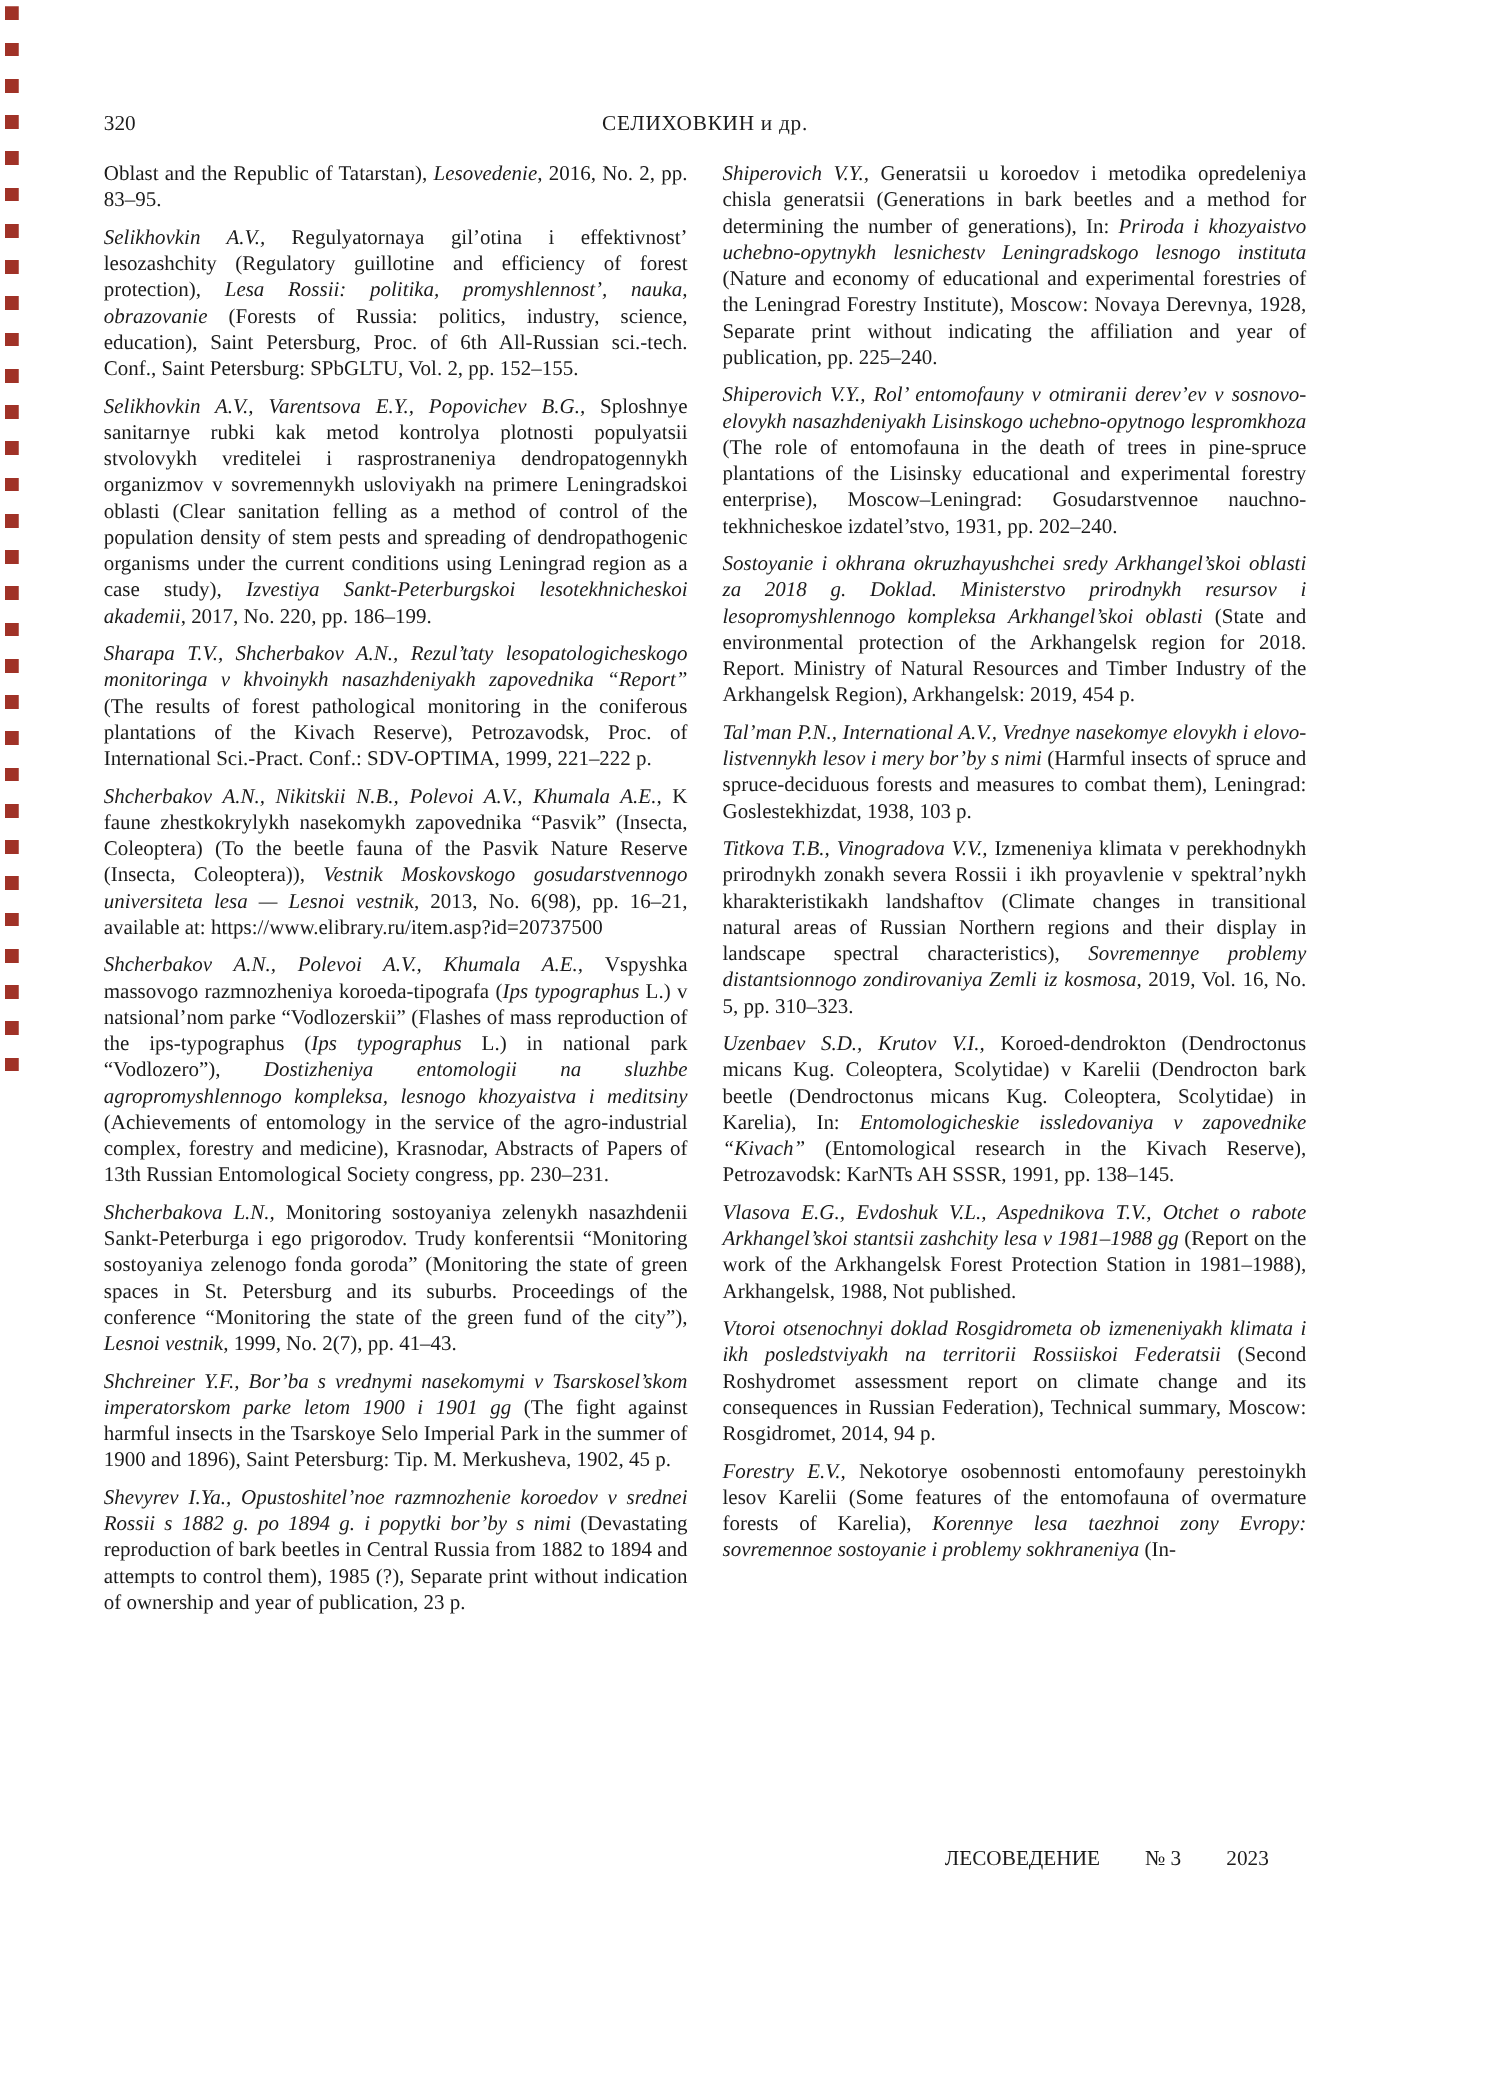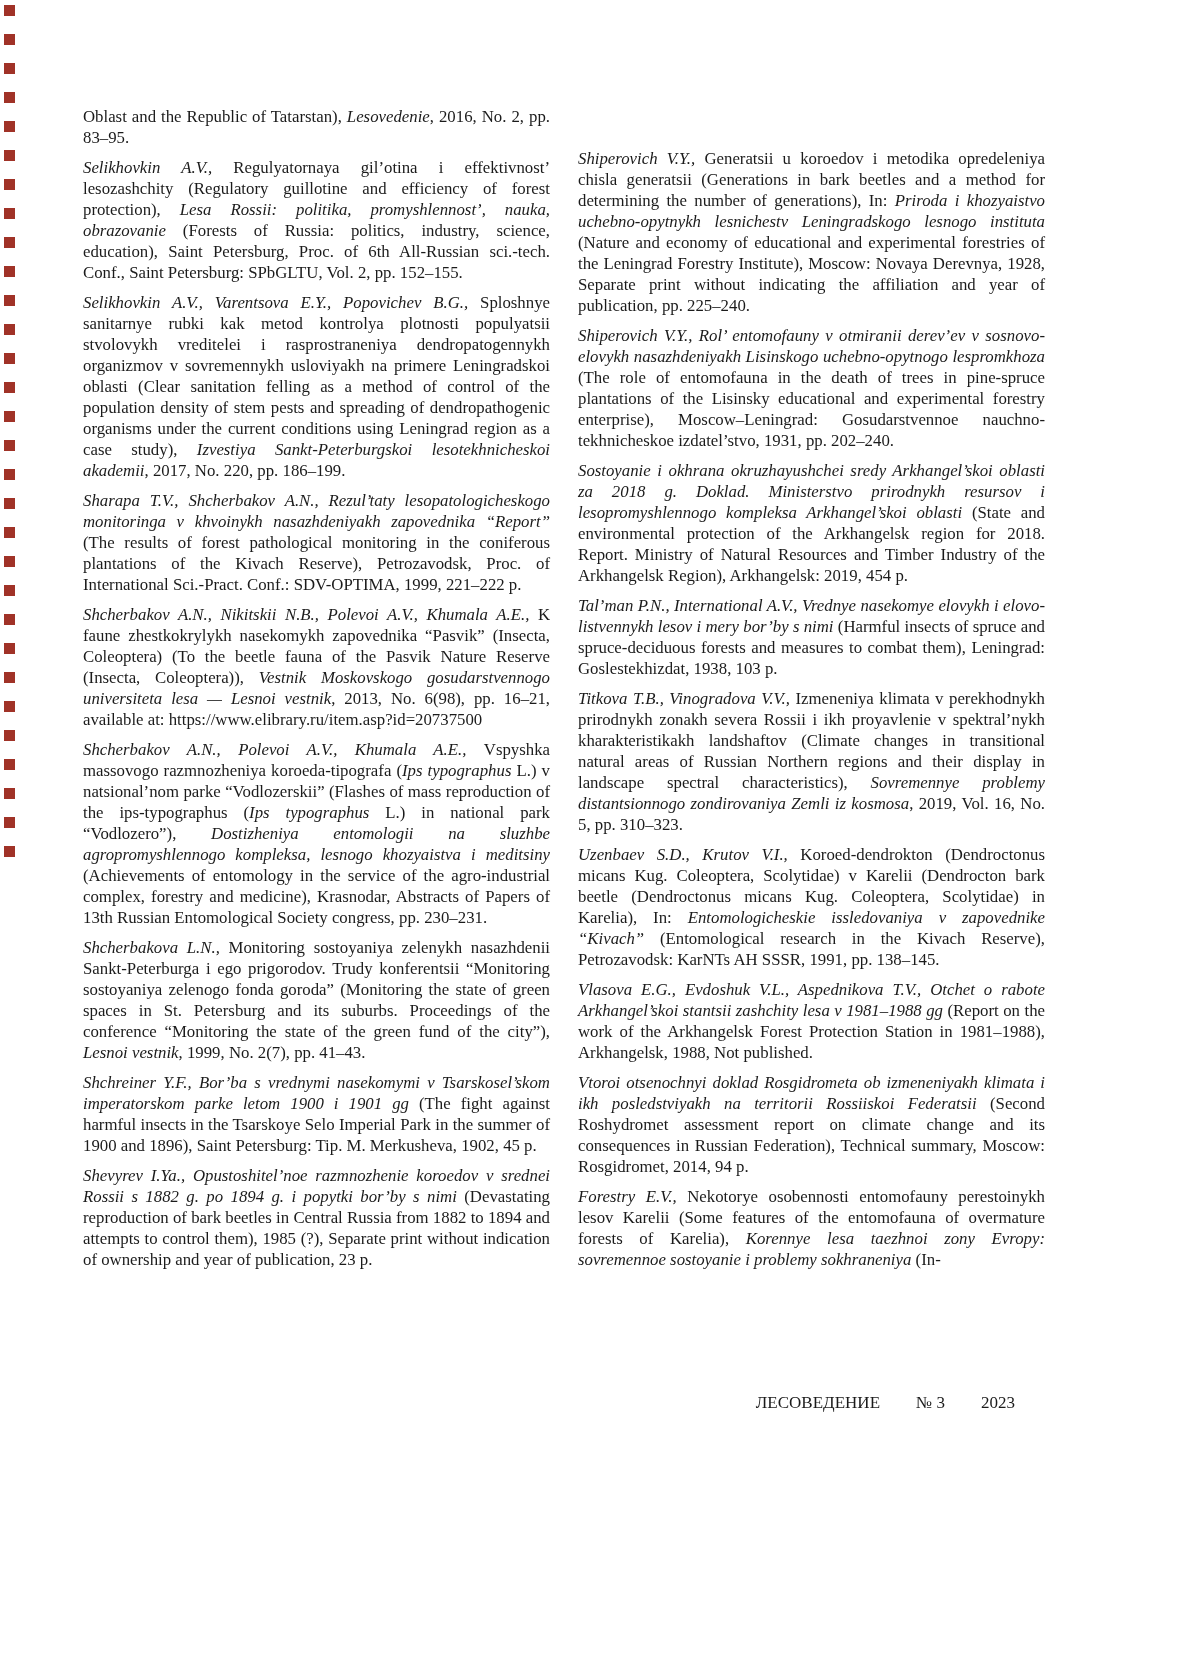--- a/index.html
+++ b/index.html
@@ -40,51 +40,55 @@
   }
   .running-head {
     display: block;
     text-align: center;
     letter-spacing: 0.6px;
   }
   .columns {
     margin-top: 18px;
     display: flex;
     column-gap: 28px;
-    align-items: flex-end;
+    align-items: flex-start;
   }
   .col {
     width: 467px;
     font-size: 16.8px;
     line-height: 21px;
     text-align: justify;
     hyphens: auto;
     -webkit-hyphens: auto;
   }
   .ref { margin: 0 0 9px 0; }
   .ref:last-child { margin-bottom: 0; }
   .it { font-style: italic; }
   .page-footer {
     position: absolute;
     left: 0; right: 0;
-    top: 1392px;
+    top: 1476px;
     text-align: right;
     padding-right: 185px;
     font-size: 17px;
     line-height: 22px;
   }
   .page-footer .sep { display: inline-block; width: 36px; }
 </style>
 </head>
 <body>
 
 <div class="page">
 
   <div class="margin-marks"></div>
 
+  <header class="page-header">
+    <span class="page-number">320</span>
+    <span class="running-head">СЕЛИХОВКИН и др.</span>
+  </header>
 
   <main class="columns">
     <div class="col">
         <p class="ref"><span>Oblast and the Republic of Tatarstan), </span><span class="it">Lesovedenie</span><span>, 2016, No. 2, pp. 83–95.</span></p>
         <p class="ref"><span class="it">Selikhovkin A.V., </span><span>Regulyatornaya gil’otina i effektivnost’ lesozashchity (Regulatory guillotine and efficiency of forest protection), </span><span class="it">Lesa Rossii: politika, promyshlennost’, nauka, obrazovanie</span><span> (Forests of Russia: politics, industry, science, education), Saint Petersburg, Proc. of 6th All-Russian sci.-tech. Conf., Saint Petersburg: SPbGLTU, Vol. 2, pp. 152–155.</span></p>
         <p class="ref"><span class="it">Selikhovkin A.V., Varentsova E.Y., Popovichev B.G., </span><span>Sploshnye sanitarnye rubki kak metod kontrolya plotnosti populyatsii stvolovykh vreditelei i rasprostraneniya dendropatogennykh organizmov v sovremennykh usloviyakh na primere Leningradskoi oblasti (Clear sanitation felling as a method of control of the population density of stem pests and spreading of dendropathogenic organisms under the current conditions using Leningrad region as a case study), </span><span class="it">Izvestiya Sankt-Peterburgskoi lesotekhnicheskoi akademii</span><span>, 2017, No. 220, pp. 186–199.</span></p>
         <p class="ref"><span class="it">Sharapa T.V., Shcherbakov A.N., </span><span class="it">Rezul’taty lesopatologicheskogo monitoringa v khvoinykh nasazhdeniyakh zapovednika “Report”</span><span> (The results of forest pathological monitoring in the coniferous plantations of the Kivach Reserve), Petrozavodsk, Proc. of International Sci.-Pract. Conf.: SDV-OPTIMA, 1999, 221–222 p.</span></p>
         <p class="ref"><span class="it">Shcherbakov A.N., Nikitskii N.B., Polevoi A.V., Khumala A.E., </span><span>K faune zhestkokrylykh nasekomykh zapovednika “Pasvik” (Insecta, Coleoptera) (To the beetle fauna of the Pasvik Nature Reserve (Insecta, Coleoptera)), </span><span class="it">Vestnik Moskovskogo gosudarstvennogo universiteta lesa — Lesnoi vestnik</span><span>, 2013, No. 6(98), pp. 16–21, available at: https://www.elibrary.ru/item.asp?id=20737500</span></p>
         <p class="ref"><span class="it">Shcherbakov A.N., Polevoi A.V., Khumala A.E., </span><span>Vspyshka massovogo razmnozheniya koroeda-tipografa (</span><span class="it">Ips typographus</span><span> L.) v natsional’nom parke “Vodlozerskii” (Flashes of mass reproduction of the ips-typographus (</span><span class="it">Ips typographus</span><span> L.) in national park “Vodlozero”), </span><span class="it">Dostizheniya entomologii na sluzhbe agropromyshlennogo kompleksa, lesnogo khozyaistva i meditsiny</span><span> (Achievements of entomology in the service of the agro-industrial complex, forestry and medicine), Krasnodar, Abstracts of Papers of 13th Russian Entomological Society congress, pp. 230–231.</span></p>
         <p class="ref"><span class="it">Shcherbakova L.N., </span><span>Monitoring sostoyaniya zelenykh nasazhdenii Sankt-Peterburga i ego prigorodov. Trudy konferentsii “Monitoring sostoyaniya zelenogo fonda goroda” (Monitoring the state of green spaces in St. Petersburg and its suburbs. Proceedings of the conference “Monitoring the state of the green fund of the city”), </span><span class="it">Lesnoi vestnik</span><span>, 1999, No. 2(7), pp. 41–43.</span></p>

